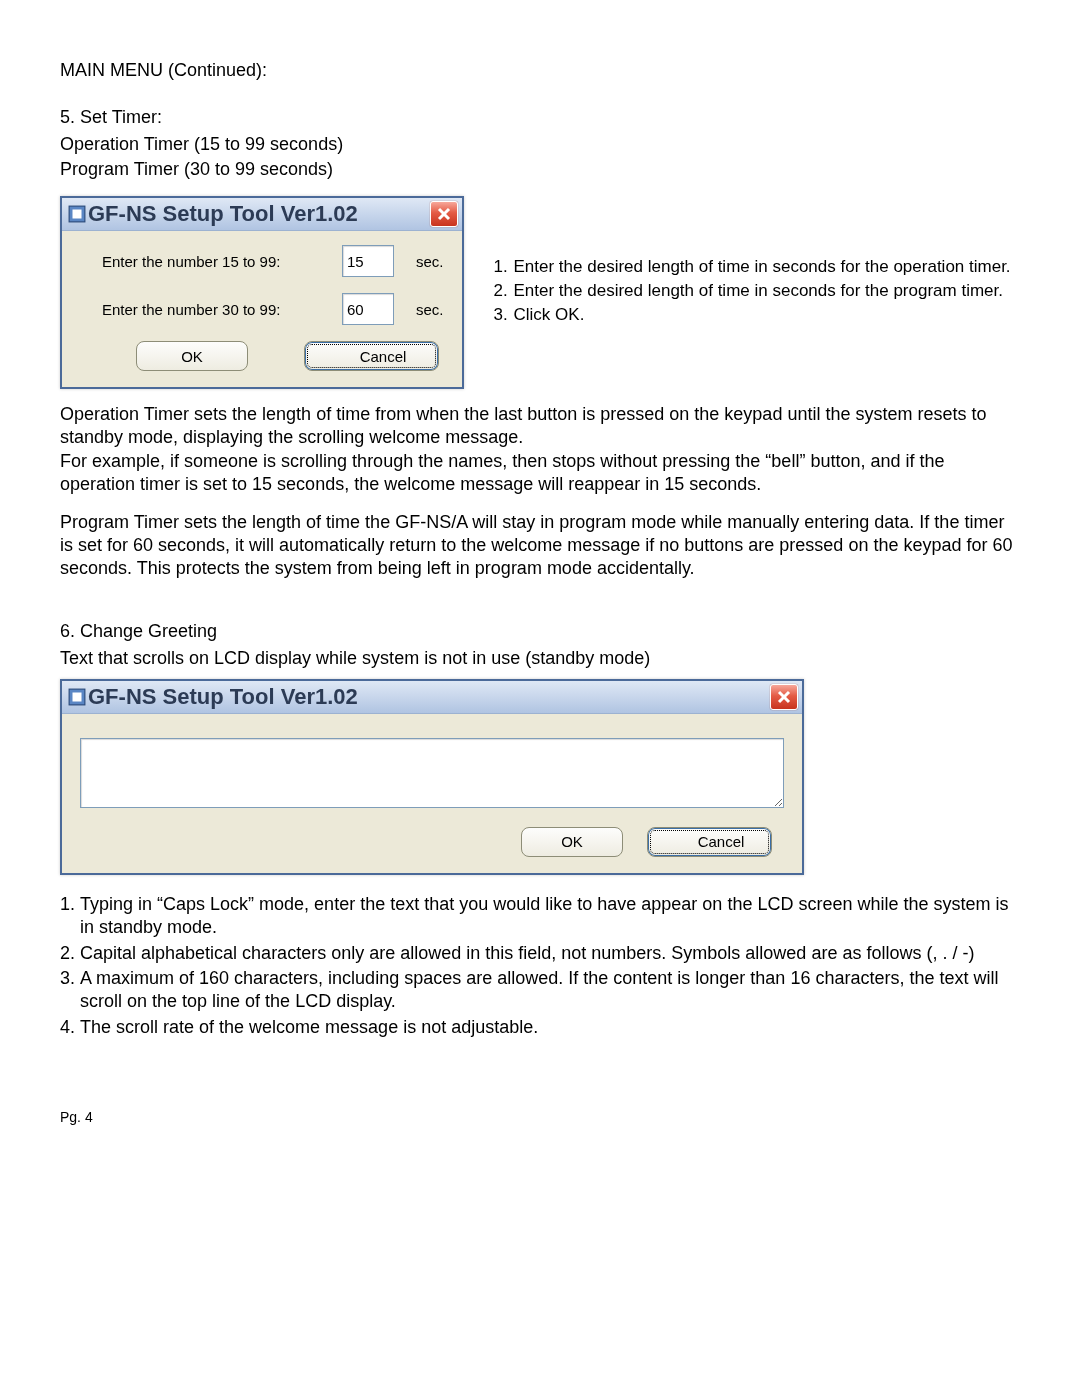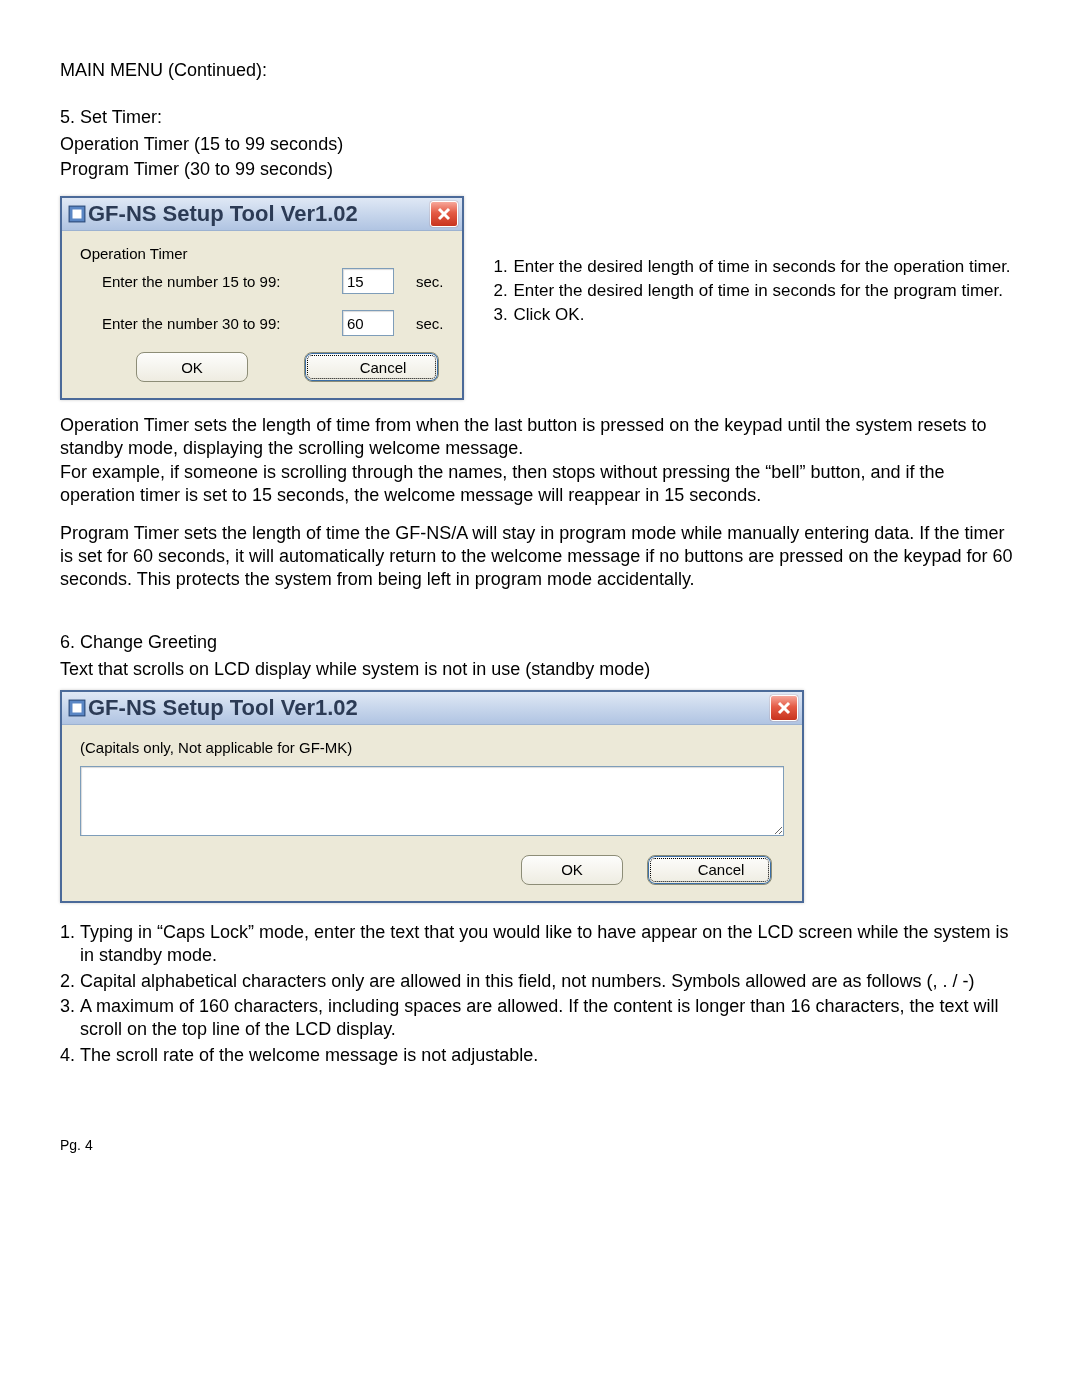--- a/index.html
+++ b/index.html
@@ -67,21 +67,21 @@
   .field-label { margin-bottom: 6px; }
   .field-row {
     display: flex;
     align-items: center;
     padding-left: 22px;
     margin-bottom: 16px;
   }
   .field-prompt { flex: 0 0 240px; }
   .text-input {
     width: 52px;
-    height: 26px;
+    height: 32px;
     background: #fff;
     border: 1px solid #7e9db9;
     box-shadow: inset 1px 1px 1px rgba(0,0,0,0.15);
     font-size: 15px;
     padding: 2px 4px;
     box-sizing: border-box;
   }
   .unit-label { margin-left: 22px; }
   .button-row {
     display: flex;
@@ -174,21 +174,20 @@
           <span class="title-text">GF-NS Setup Tool Ver1.02</span>
         </div>
         <div class="close-btn">
           <svg viewBox="0 0 14 14">
               <line x1="2" y1="2" x2="12" y2="12"></line>
               <line x1="12" y1="2" x2="2" y2="12"></line>
             </svg>
         </div>
       </div>
       <div class="dialog-body">
-        <div class="field-label">Operation Timer</div>
         <div class="field-row">
           <span class="field-prompt">Enter the number 15 to 99:</span>
           <input class="text-input" value="15" style="">
           <span class="unit-label">sec.</span>
         </div>
         <div class="field-row">
           <span class="field-prompt">Enter the number 30 to 99:</span>
           <input class="text-input" value="60" style="">
           <span class="unit-label">sec.</span>
         </div>
@@ -235,21 +234,20 @@
         <span class="title-text">GF-NS Setup Tool Ver1.02</span>
       </div>
       <div class="close-btn">
         <svg viewBox="0 0 14 14">
             <line x1="2" y1="2" x2="12" y2="12"></line>
             <line x1="12" y1="2" x2="2" y2="12"></line>
           </svg>
       </div>
     </div>
     <div class="dialog-body">
-      <div>(Capitals only, Not applicable for GF-MK)</div>
       <textarea class="greeting-textarea" value="" style=""></textarea>
       <div class="button-row2">
         <div class="win-btn" style="min-width:100px;">OK</div>
         <div class="win-btn focus" style="min-width:100px;">Cancel</div>
       </div>
     </div>
   </div>
 
   <div class="instr-list2">
     <div class="li">

